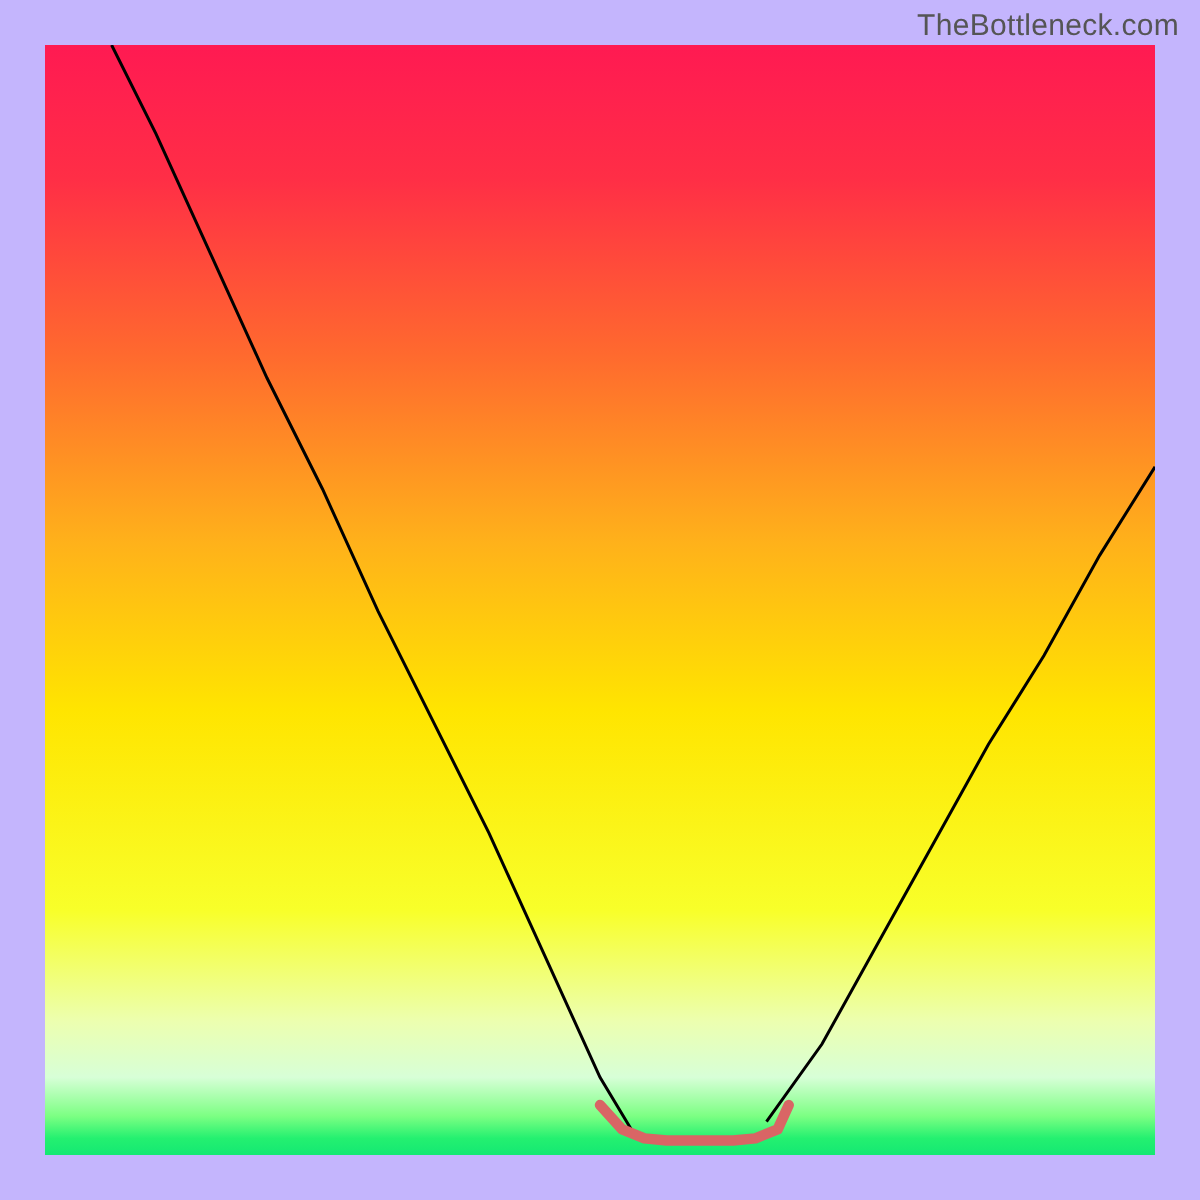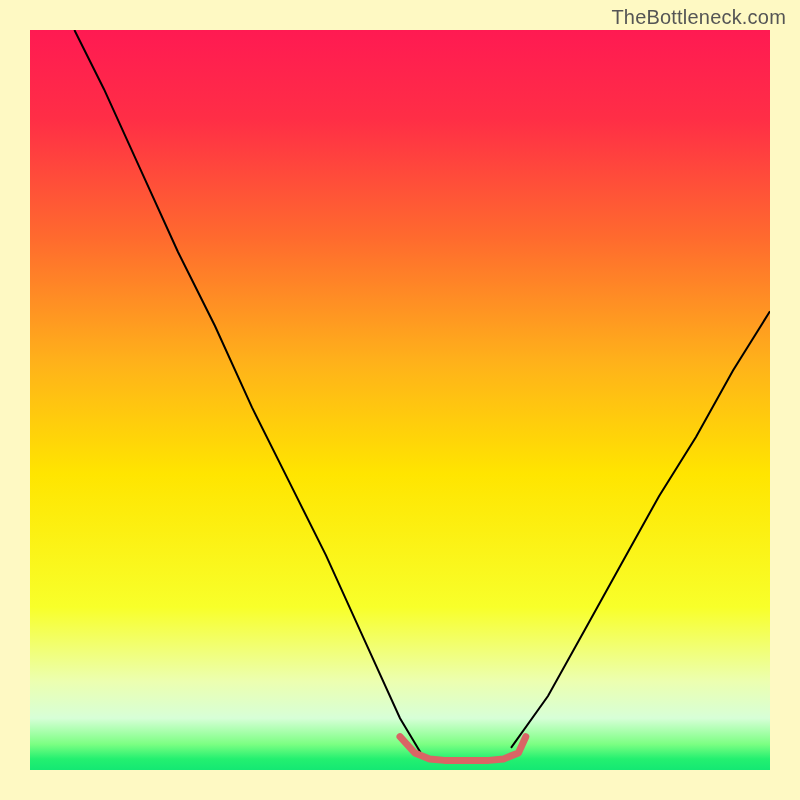--- a/index.html
+++ b/index.html
@@ -8,21 +8,21 @@
     width: 800px;
     height: 800px;
     background: #000;
     font-family: Arial, Helvetica, sans-serif;
     overflow: hidden;
   }
   .frame {
     position: relative;
     width: 800px;
     height: 800px;
-    background: #fef9c3;
+    background: #c4b5fd;
   }
   .watermark {
     position: absolute;
     top: 6px;
     right: 14px;
     color: #555;
     font-size: 20px;
     letter-spacing: 0.2px;
     z-index: 3;
     user-select: none;

